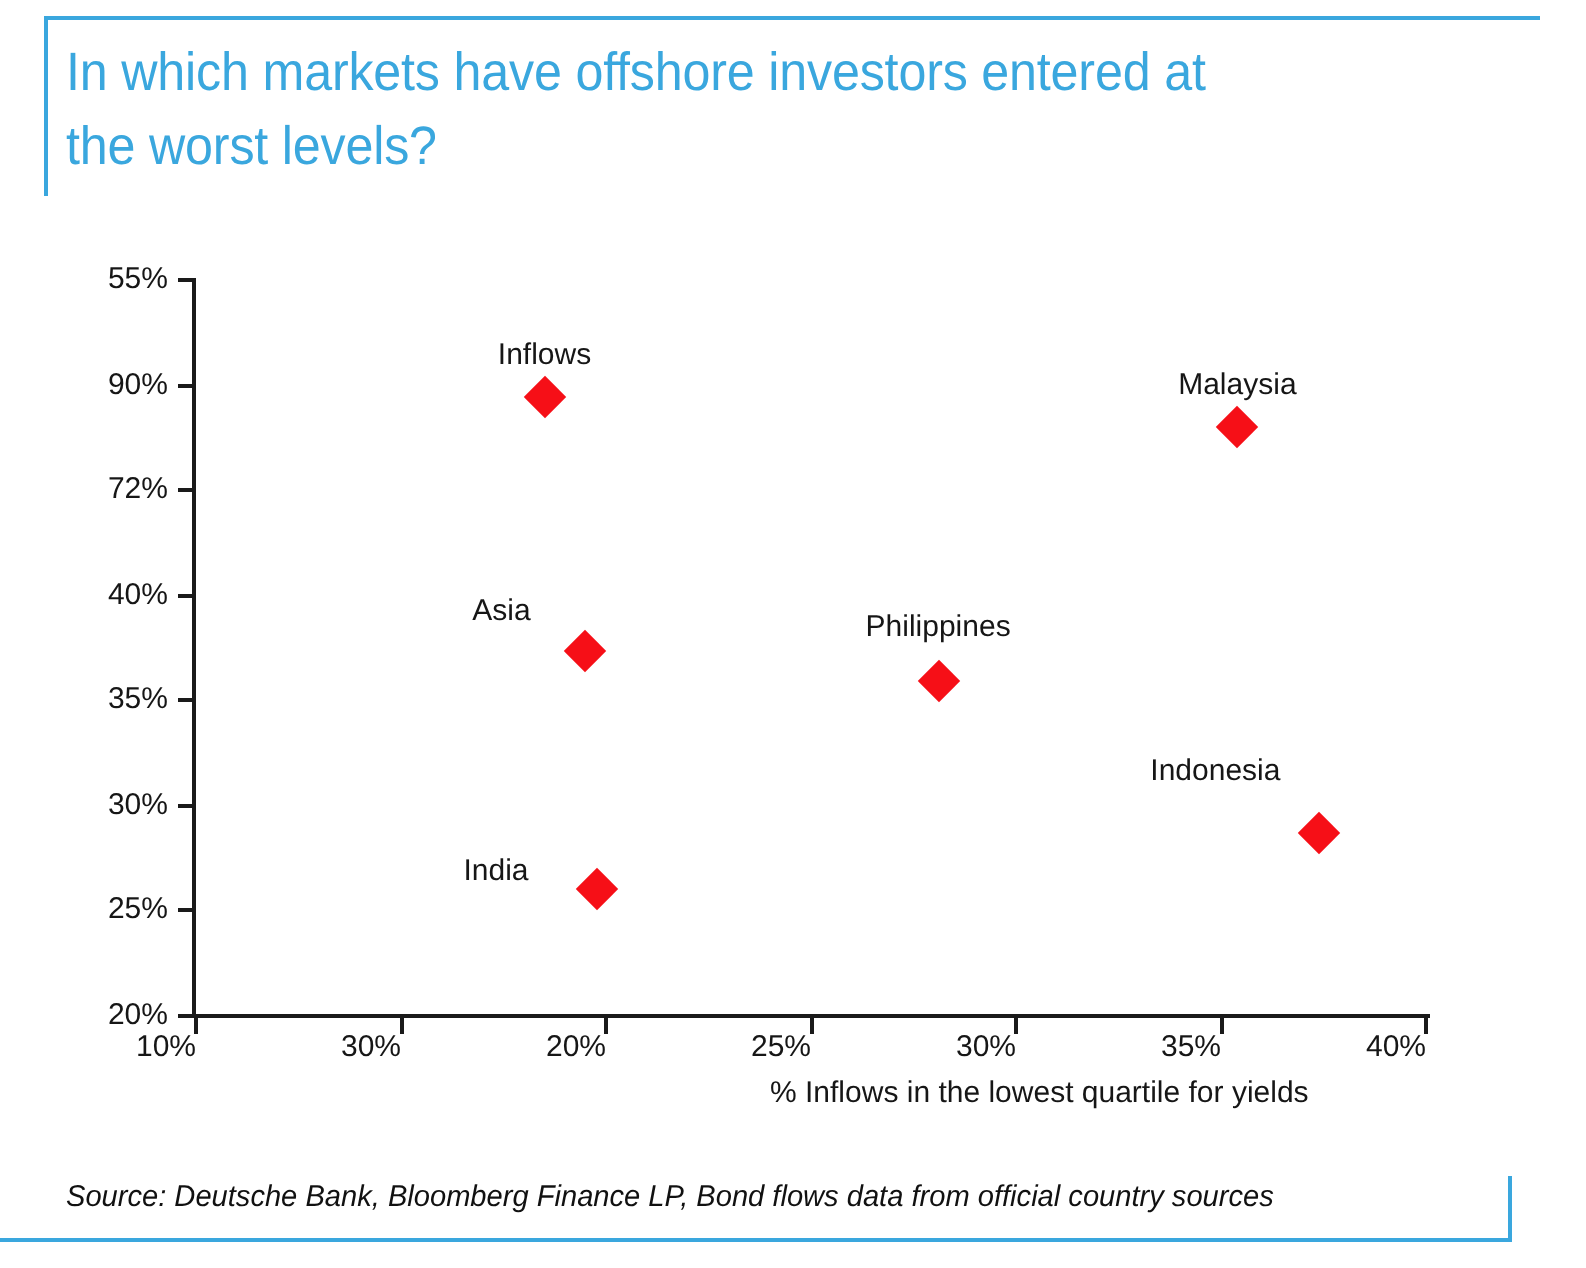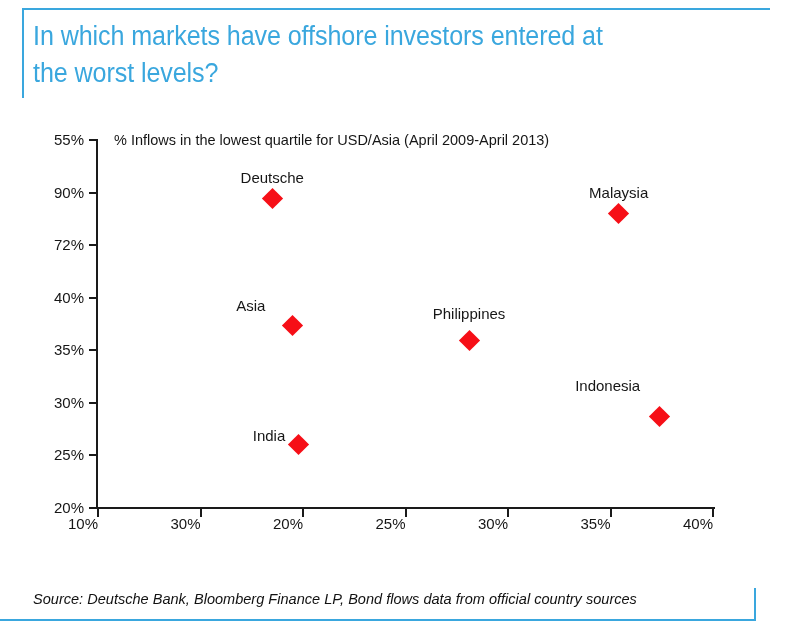--- a/index.html
+++ b/index.html
@@ -227,34 +227,34 @@
       <div class="x-tick" style="left: 404.5px;"></div>
       <div class="x-label-holder" style="left: 405.5px;">25%</div>
       <div class="x-tick" style="left: 507px;"></div>
       <div class="x-label-holder" style="left: 508px;">30%</div>
       <div class="x-tick" style="left: 609.5px;"></div>
       <div class="x-label-holder" style="left: 610.5px;">35%</div>
       <div class="x-tick" style="left: 712px;"></div>
       <div class="x-label-holder" style="left: 713px;">40%</div>
     </div>
 
-  <div id="subtitle">% Inflows in the lowest quartile for USD/Asia (April 2009-April 2013)</div>
 
   <div id="plot-area">
     <div id="points-layer">
         <div class="point" title="Thailand" style="left: 174.25px; top: 58.88px; background: rgb(246, 15, 23);"></div>
-        <div class="point-label" style="left: 174.25px; top: 28.88px;">Deutsche</div>
+        <div class="point-label" style="left: 174.25px; top: 28.88px;">Inflows</div>
         <div class="point" title="Malaysia" style="left: 520.7px; top: 73.6px; background: rgb(246, 15, 23);"></div>
         <div class="point-label" style="left: 520.7px; top: 43.6px;">Malaysia</div>
         <div class="point" title="Korea" style="left: 194.75px; top: 185.051px; background: rgb(246, 15, 23);"></div>
         <div class="point-label" style="left: 152.75px; top: 157.051px;">Asia</div>
         <div class="point" title="Philippines" style="left: 371.05px; top: 200.823px; background: rgb(246, 15, 23);"></div>
         <div class="point-label" style="left: 371.05px; top: 164.823px;">Philippines</div>
         <div class="point" title="Indonesia" style="left: 561.7px; top: 276.526px; background: rgb(246, 15, 23);"></div>
         <div class="point-label" style="left: 509.7px; top: 236.526px; text-align: right;">Indonesia</div>
         <div class="point" title="India" style="left: 200.9px; top: 304.914px; background: rgb(246, 15, 23);"></div>
-        <div class="point-label" style="left: 171px; top: 286.914px;">India</div>
+        <div class="point-label" style="left: 150px; top: 286.914px;">India</div>
       </div>
   </div>
 
+  <div id="xaxis-title">% Inflows in the lowest quartile for yields</div>
 </div>
 
 <div id="source">Source: Deutsche Bank, Bloomberg Finance LP, Bond flows data from official country sources</div>
 
 </body></html>

